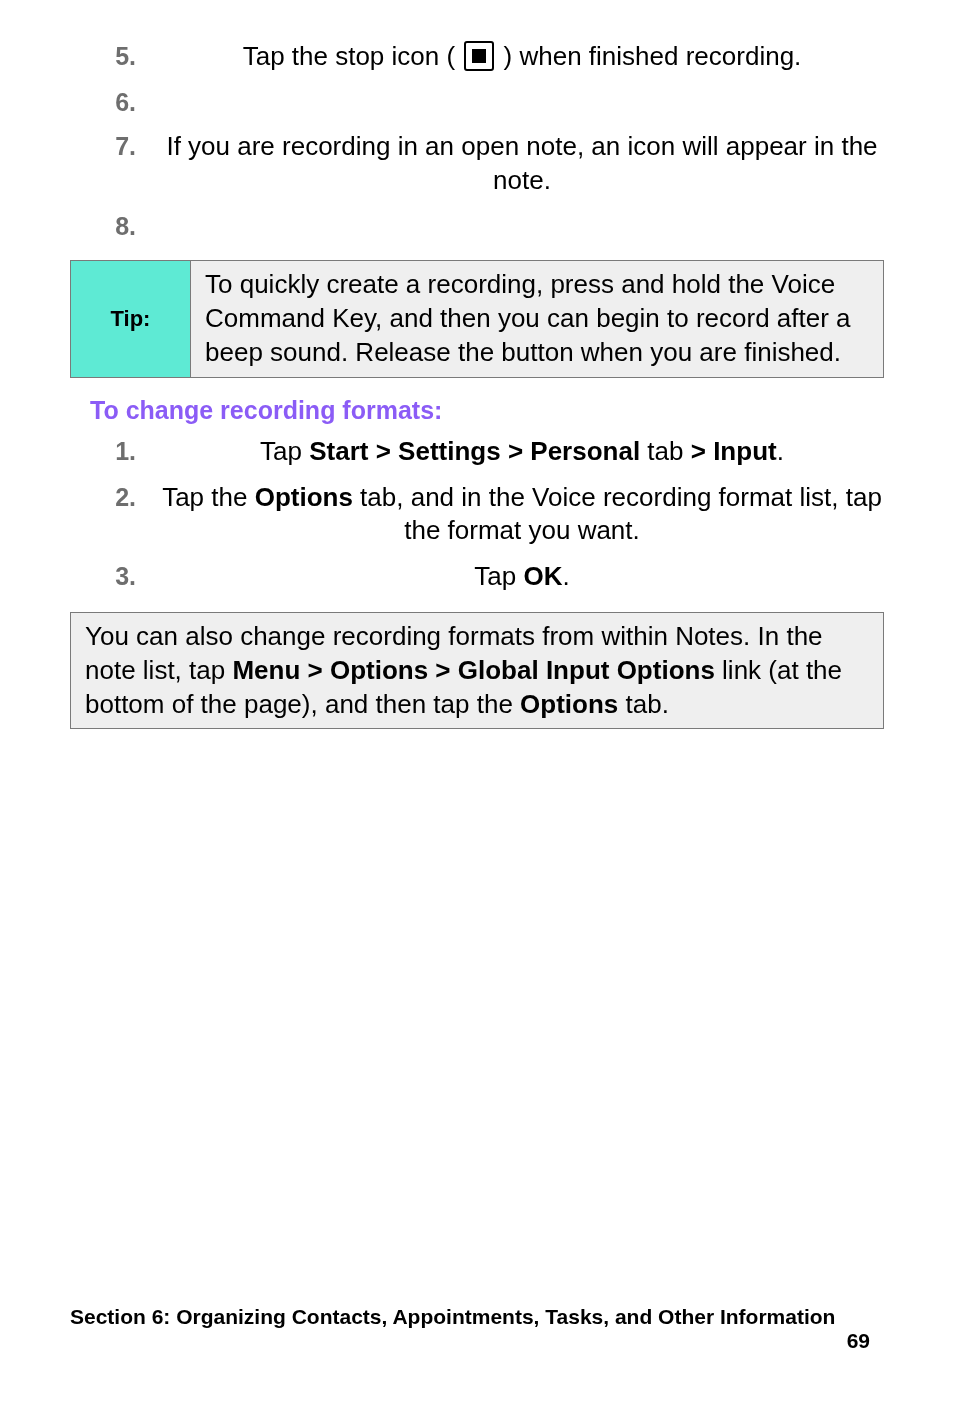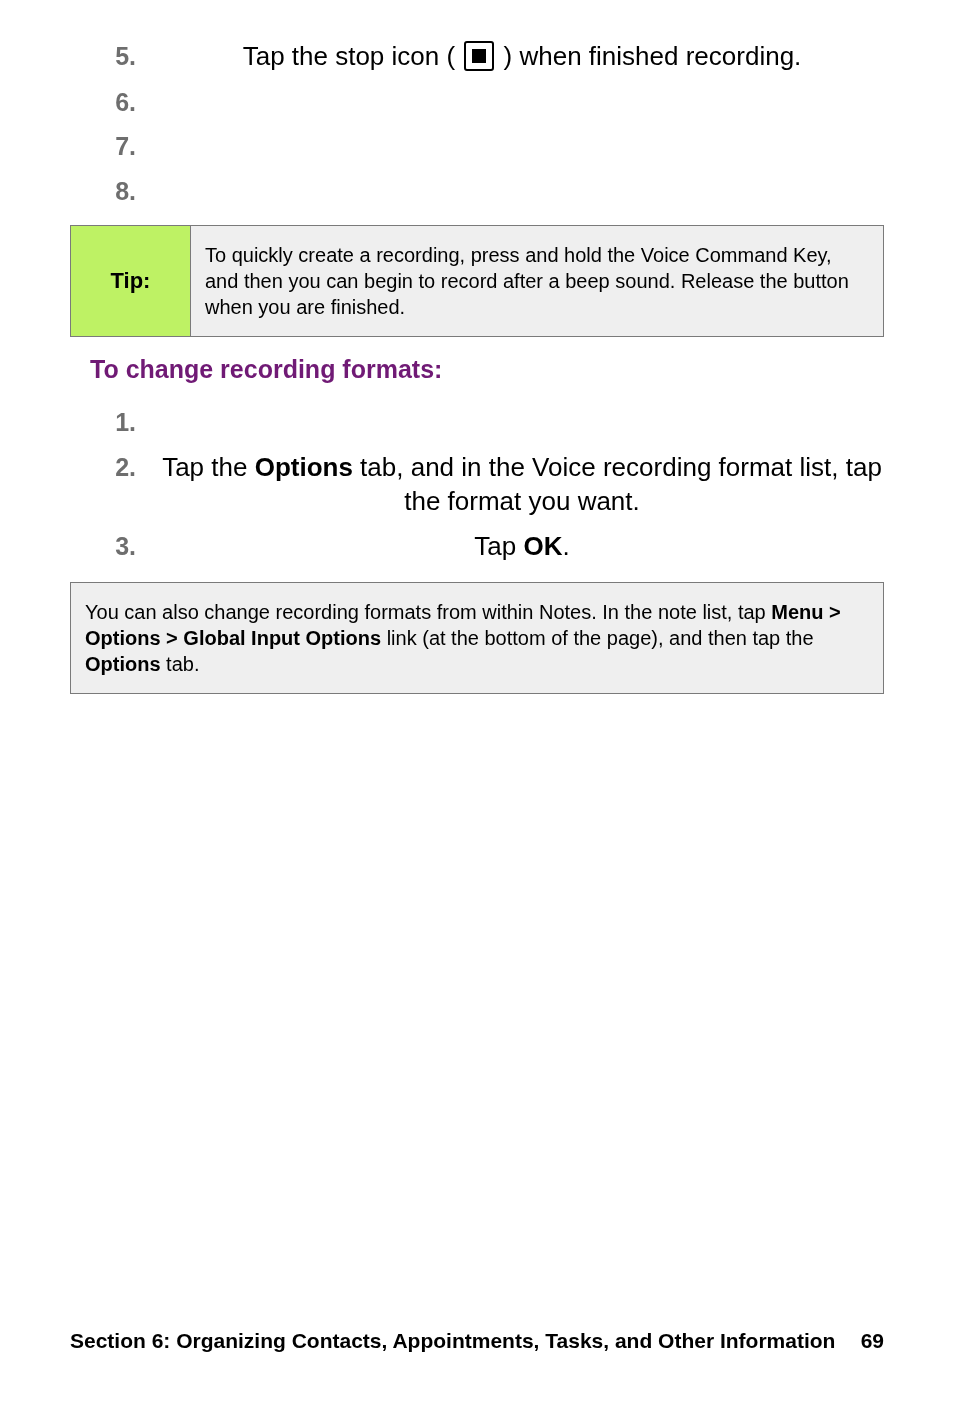--- a/index.html
+++ b/index.html
@@ -59,47 +59,47 @@
     top: 6px; left: 6px; right: 6px; bottom: 6px;
     background: #000;
   }
   .callout {
     border: 1px solid #7a7a7a;
     display: flex;
     margin: 8px 0 18px 0;
   }
   .callout .label {
     flex: 0 0 120px;
-    background: #bef264;
+    background: #5eead4;
     display: flex;
     align-items: center;
     justify-content: center;
     font-weight: 700;
     font-size: 22px;
     border-right: 1px solid #7a7a7a;
   }
   .callout .body {
     flex: 1;
     background: #efefef;
-    padding: 16px 14px;
-    font-size: 20px;
+    padding: 7px 14px;
+    font-size: 26px;
     line-height: 1.3;
   }
   .subhead {
     font-size: 25px;
     font-weight: 700;
-    color: #701a75;
-    margin: 6px 0 22px 20px;
+    color: #8b5cf6;
+    margin: 6px 0 10px 20px;
   }
   .bold { font-weight: 700; }
   .footer {
     position: absolute;
     bottom: 60px;
     left: 70px;
-    right: 70px;
+    right: 84px;
     font-size: 21px;
     font-weight: 700;
   }
   .footer .pnum {
     float: right;
     padding-left: 16px;
   }
 </style>
 </head>
 <body>
@@ -113,36 +113,40 @@
         <span>Tap the stop icon (</span>
         <span class="stop-icon"></span>
         <span>) when finished recording.</span>
       </span>
     </li>
     <li>
       <span class="num">6.</span>
     </li>
     <li>
       <span class="num">7.</span>
+      <span class="txt">If you are recording in an open note, an icon will appear in the note.</span>
     </li>
     <li>
       <span class="num">8.</span>
     </li>
   </ol>
 
   <div class="callout">
     <div class="label">Tip:</div>
     <div class="body">To quickly create a recording, press and hold the Voice Command Key, and then you can begin to record after a beep sound. Release the button when you are finished.</div>
   </div>
 
   <div class="subhead">To change recording formats:</div>
 
   <ol class="main-list">
     <li>
       <span class="num">1.</span>
+      <span class="txt">
+        <span>Tap </span><span class="bold">Start &gt; Settings &gt; Personal</span><span> tab </span><span class="bold">&gt; Input</span><span>.</span>
+      </span>
     </li>
     <li>
       <span class="num">2.</span>
       <span class="txt">
         <span>Tap the </span><span class="bold">Options</span><span> tab, and in the Voice recording format list, tap the format you want.</span>
       </span>
     </li>
     <li>
       <span class="num">3.</span>
       <span class="txt">

